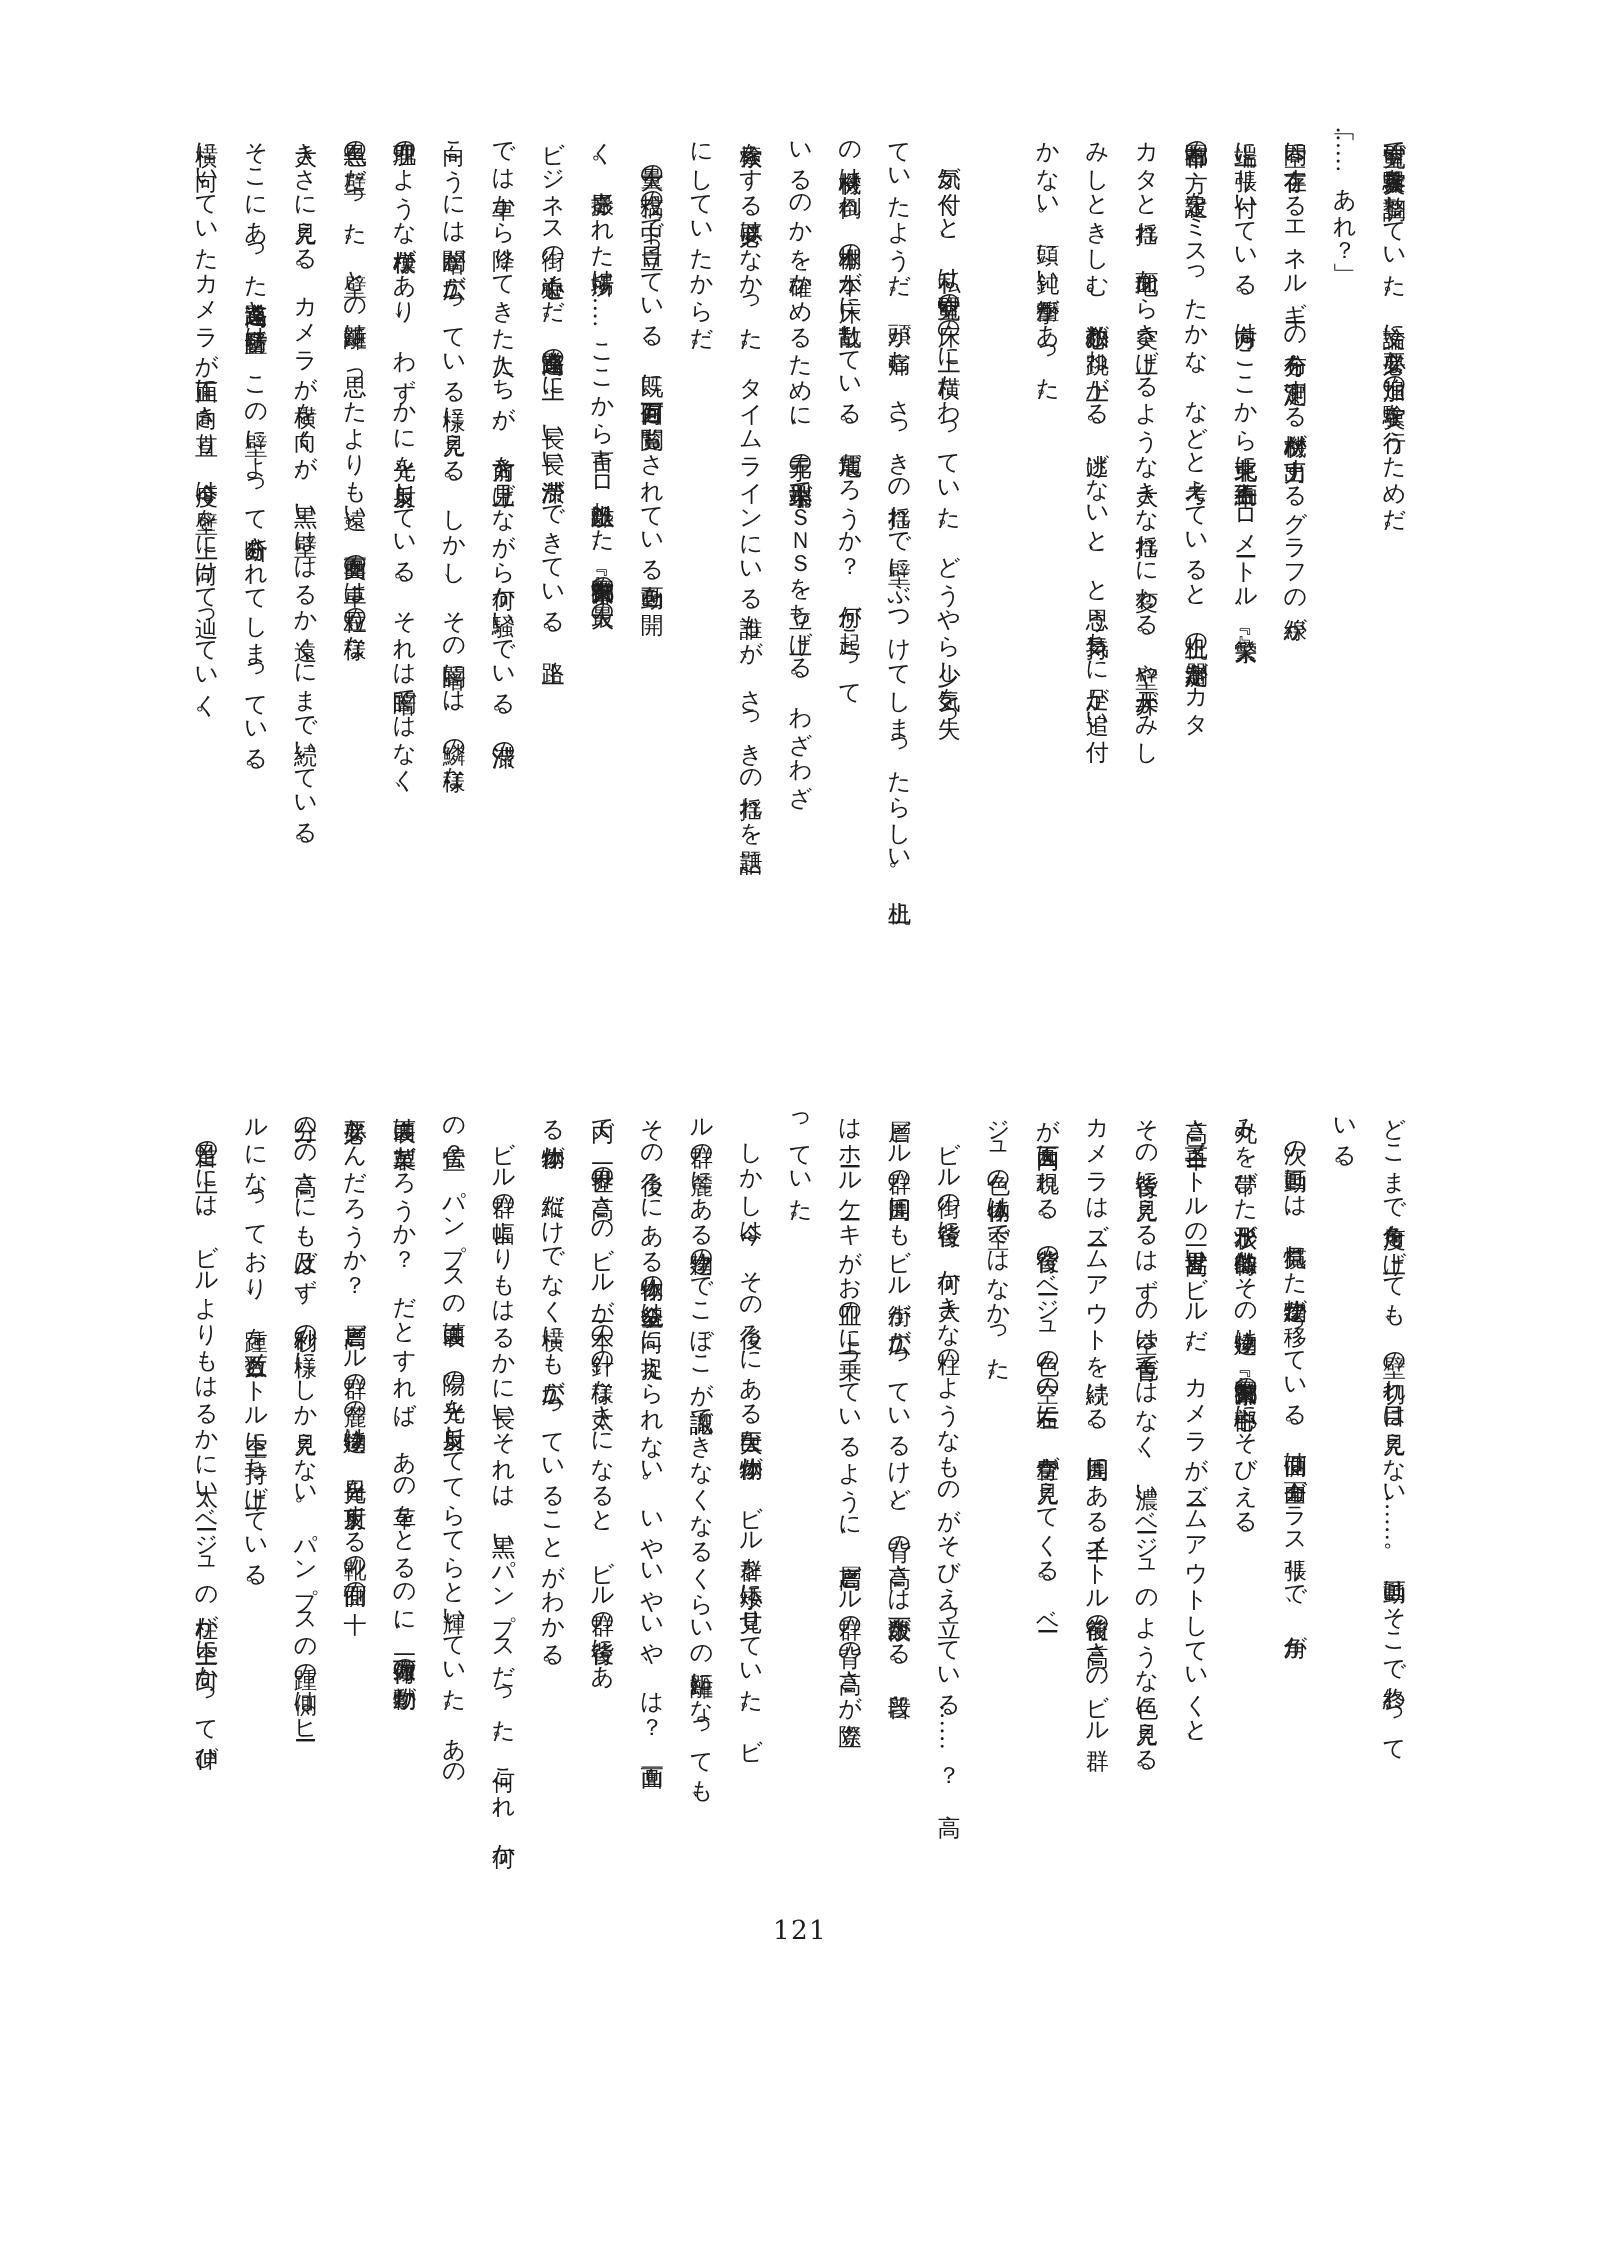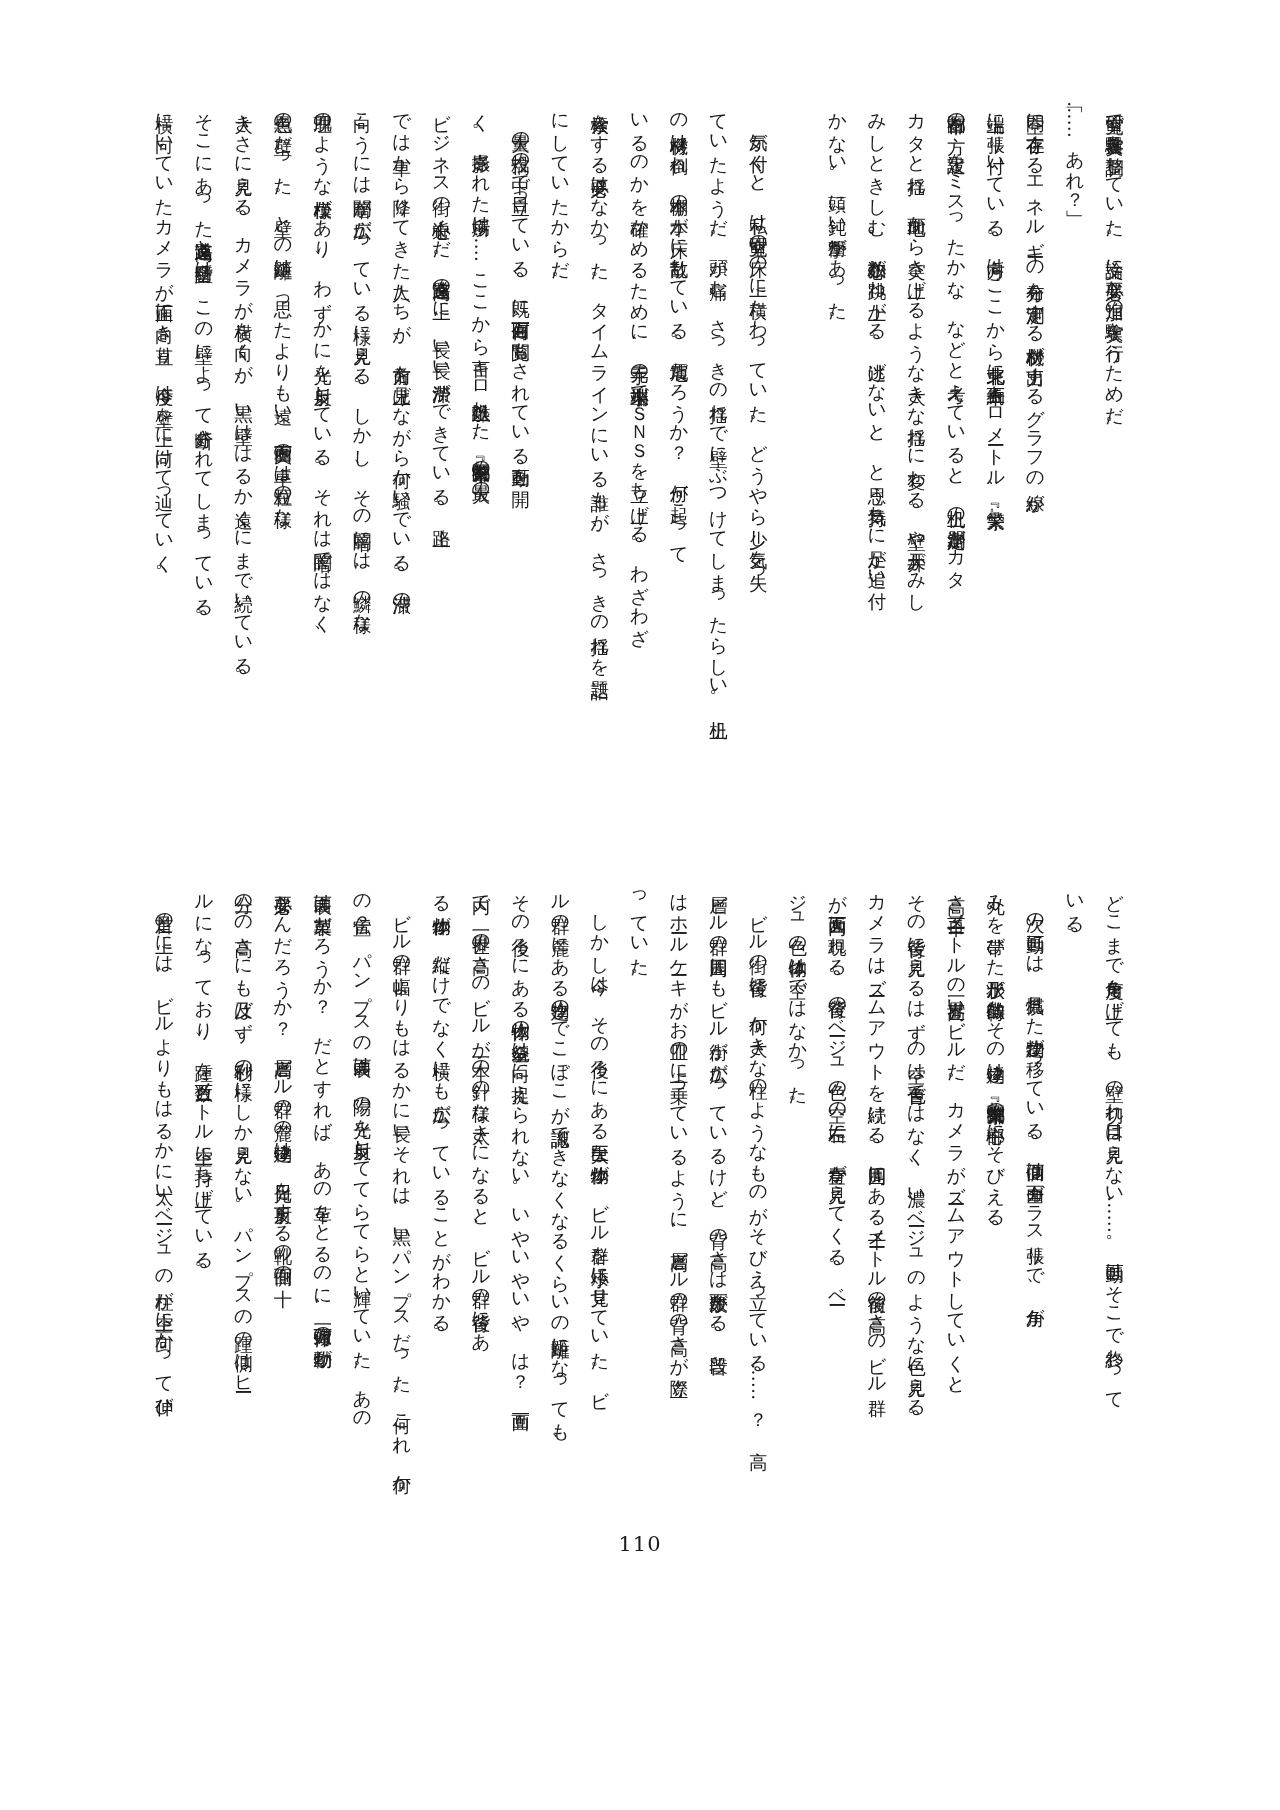--- a/index.html
+++ b/index.html
@@ -96,15 +96,15 @@
     <div class="tline">る物体が、縦だけでなく横にも広がっていることがわかる。</div>
     <div class="tline indent">ビル群の幅よりもはるかに長いそれは、黒いパンプスだった。何これ、何か</div>
     <div class="tline">の宣伝？　パンプスの表面は、陽の光を反射しててらてらと輝いていた。あの</div>
     <div class="tline">表面は革製だろうか？　だとすれば、あの革をとるのに、一体何万頭の動物が</div>
     <div class="tline">必要なんだろうか？　高層ビル群の麓の建物は、日光を反射する靴の側面の十</div>
     <div class="tline">分の一の高さにも及ばず、砂利の様にしか見えない。パンプスの踵の側はヒー</div>
     <div class="tline">ルになっており、踵を数百メートル上空に持ち上げている。</div>
     <div class="tline indent">足首の上には、ビルよりもはるかに太いベージュの柱が上空に向かって伸び</div>
   </div>
 
-  <div class="page-number">110</div>
+  <div class="page-number">121</div>
 
 </div>
 
 </body></html>

